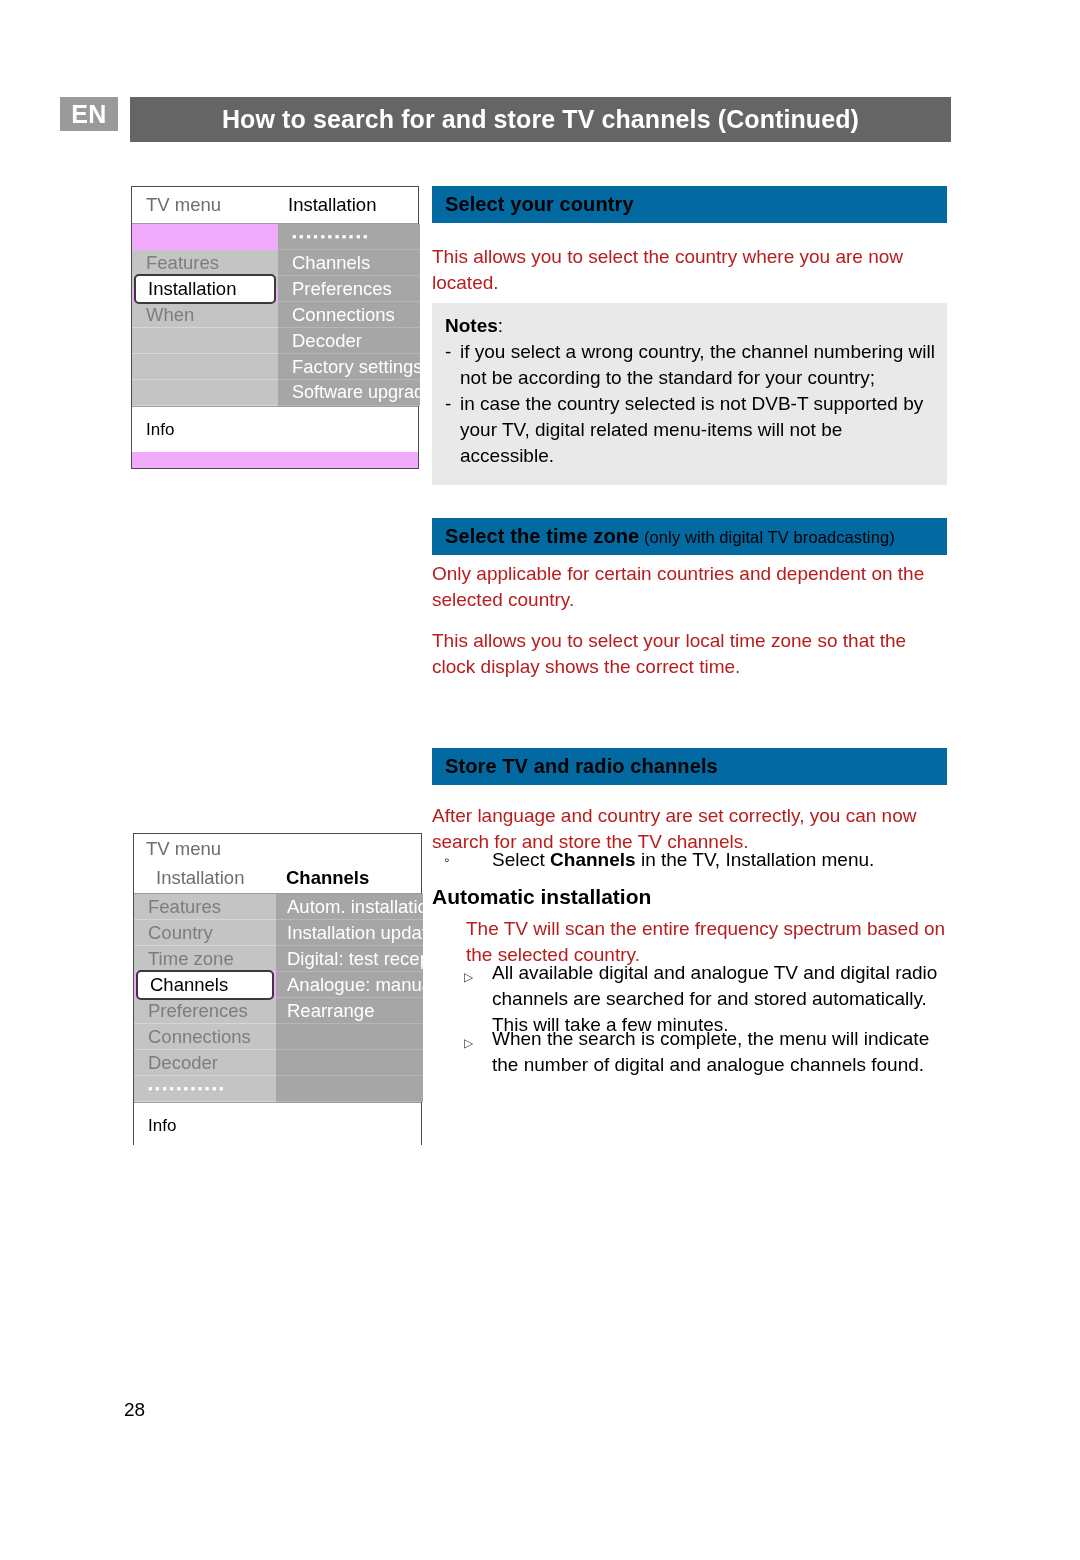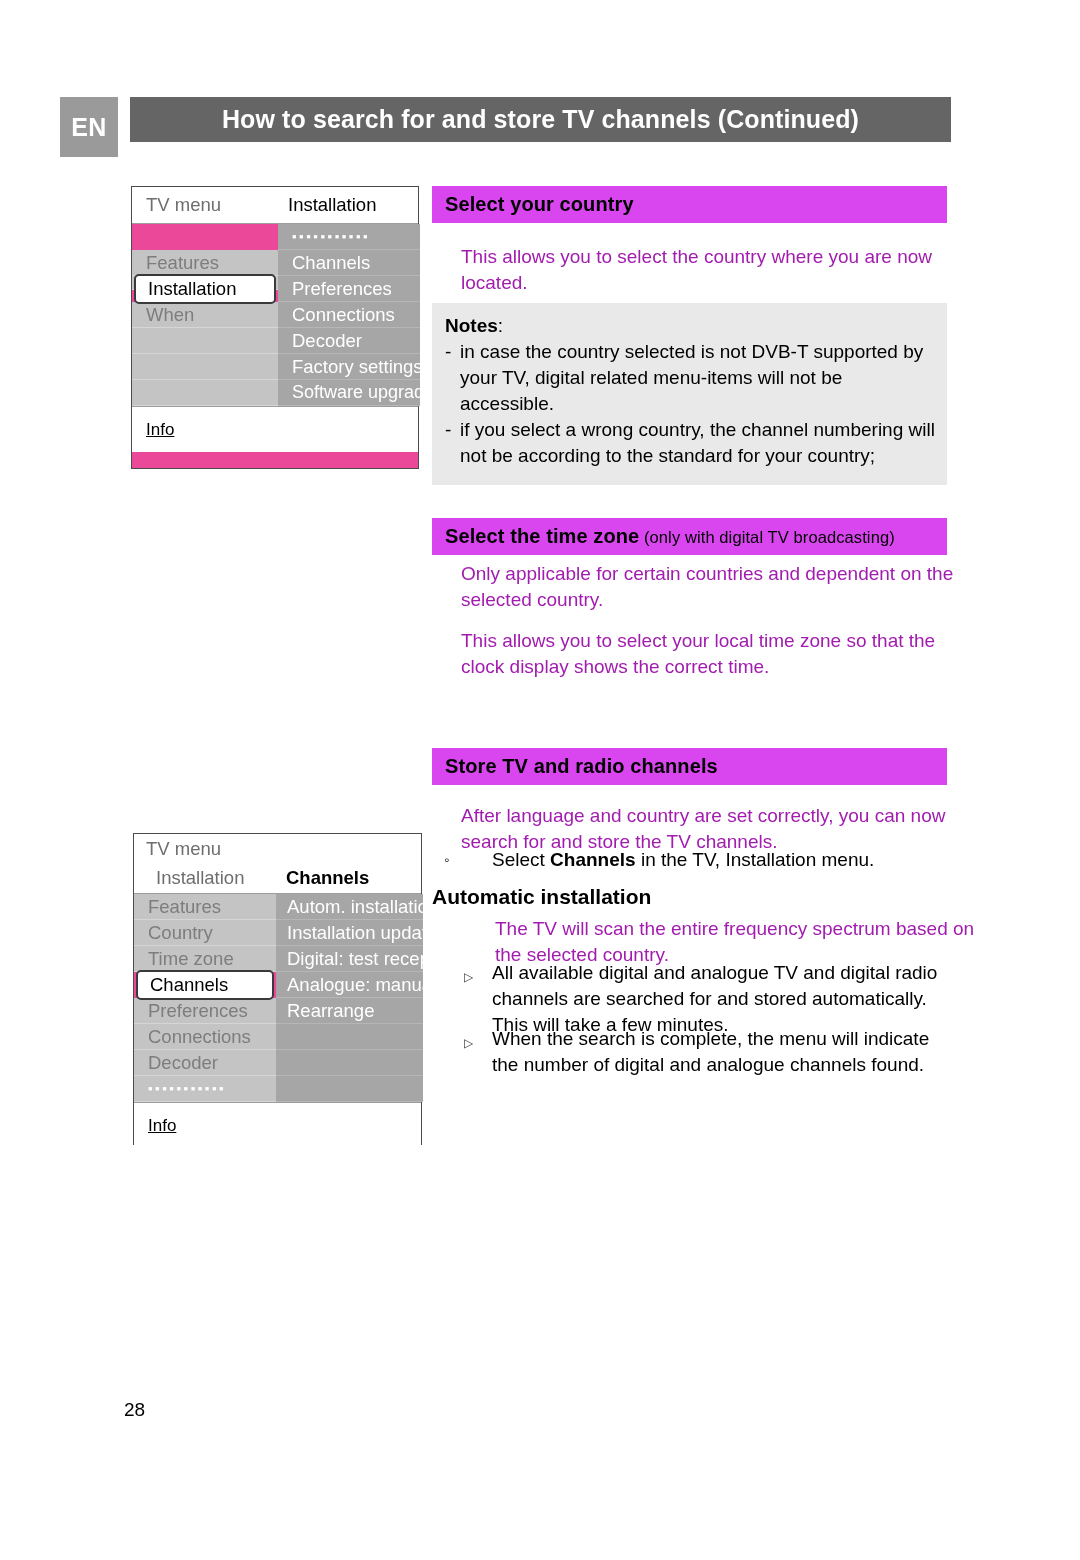--- a/index.html
+++ b/index.html
@@ -22,21 +22,21 @@
     left: 60px;
     top: 97px;
     width: 891px;
     height: 45px;
   }
   .lang-badge {
     position: absolute;
     left: 0;
     top: 0;
     width: 58px;
-    height: 60px;
+    height: 34px;
     background: #9a9a9a;
     color: #ffffff;
     font-size: 25px;
     font-weight: bold;
     display: flex;
     align-items: center;
     justify-content: center;
     letter-spacing: 0.5px;
   }
   .header-bar {
@@ -53,41 +53,40 @@
     align-items: center;
     justify-content: center;
     letter-spacing: 0.1px;
   }
 
   
   .section-head {
     position: absolute;
     left: 432px;
     width: 515px;
-    background: #d946ef;
+    background: #0369a1;
     box-sizing: border-box;
     padding: 7px 0 7px 13px;
     font-size: 20px;
     font-weight: bold;
     color: #000;
     letter-spacing: 0.1px;
   }
   .section-head .sub {
     font-weight: normal;
     font-size: 16.5px;
   }
 
   .para {
     position: absolute;
     left: 432px;
     width: 522px;
     font-size: 19px;
     line-height: 26px;
-    color: #a21caf;
-    margin-left: 29px;
+    color: #b91c1c;
   }
 
   .notes-box {
     position: absolute;
     left: 432px;
     width: 515px;
     background: #e9e9e9;
     box-sizing: border-box;
     padding: 10px 10px 16px 13px;
     font-size: 19px;
@@ -138,25 +137,24 @@
     position: absolute;
     left: 432px;
     font-size: 21px;
     font-weight: bold;
     text-align: right;
   }
 
   
   .tvmenu {
     position: absolute;
-    background: #ec4899;
+    background: #f0abfc;
     border: 1px solid #4b4b4b;
     box-sizing: border-box;
     font-size: 0;
-    text-decoration: underline;
   }
   .tm-titlebar {
     position: relative;
     height: 36px;
     background: #ffffff;
     border-bottom: 1px solid #9d9d9d;
   }
   .tm-titlebar.noborder { border-bottom: none; }
   .tm-title-left,
   .tm-title-right {
@@ -355,22 +353,22 @@
   <span>Select your country</span>
 </div>
 
 <div class="para" style="top:244px;">This allows you to select the country where you are now located.</div>
 
 <div class="notes-box" style="top:303px;">
   <div>
     <span class="notes-title">Notes</span><span>:</span>
   </div>
   <ul>
+    <li>if you select a wrong country, the channel numbering will not be according to the standard for your country;</li>
     <li>in case the country selected is not DVB-T supported by your TV, digital related menu-items will not be accessible.</li>
-    <li>if you select a wrong country, the channel numbering will not be according to the standard for your country;</li>
   </ul>
 </div>
 
 <div class="section-head" style="top:518px;">
   <span>Select the time zone</span><span class="sub"> (only with digital TV broadcasting)</span>
 </div>
 
 <div class="para" style="top:561px;">Only applicable for certain countries and dependent on the selected country.</div>
 <div class="para" style="top:628px;">This allows you to select your local time zone so that the clock display shows the correct time.</div>
 

